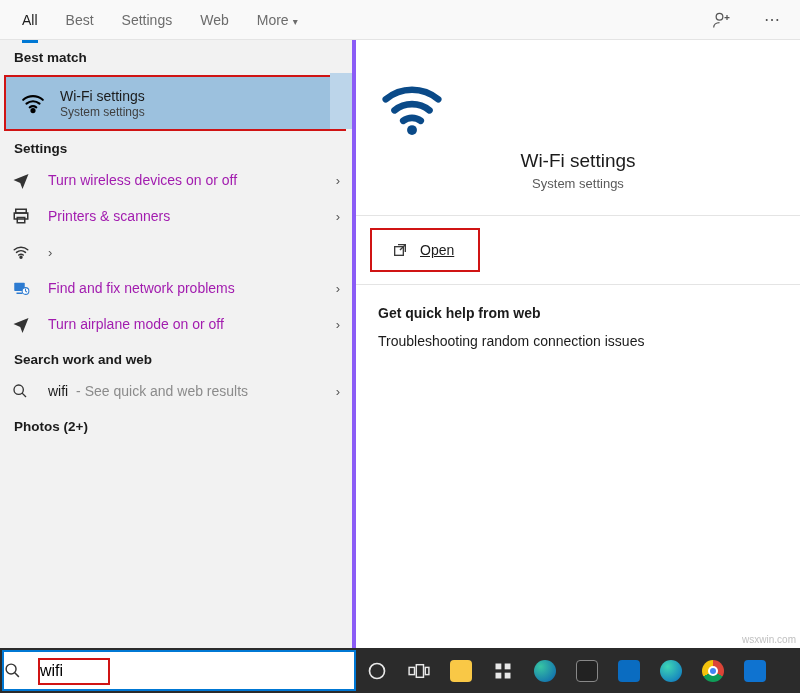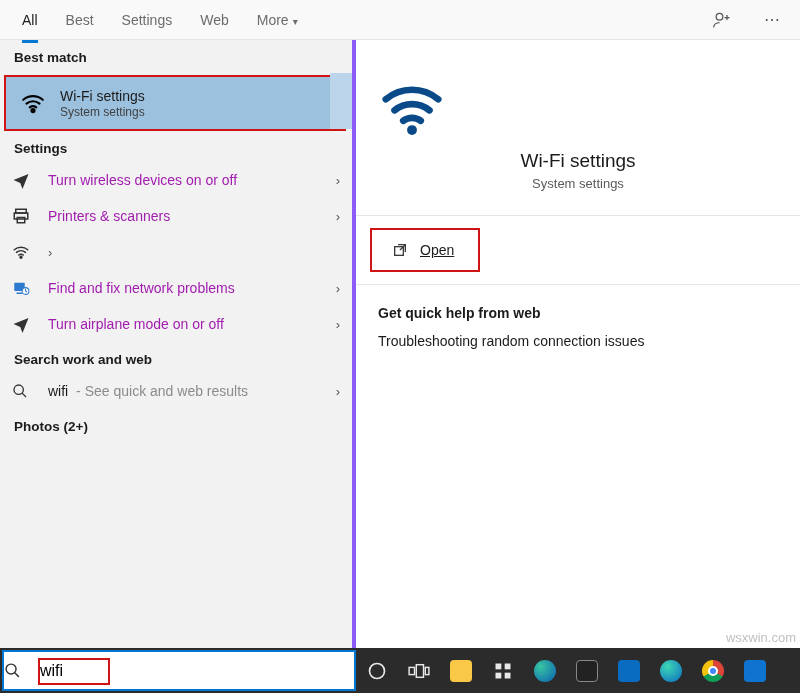--- a/index.html
+++ b/index.html
@@ -120,21 +120,21 @@
     position: absolute; left: 34px; top: 6px; width: 72px; height: 27px;
     border: 2px solid #d01414; pointer-events: none;
   }
   .tbtn {
     width: 42px; height: 45px; display: flex; align-items: center; justify-content: center;
     color: #e8e8e8; font-size: 18px;
   }
   .tbico { width: 22px; height: 22px; border-radius: 4px; }
   .watermark {
     position: absolute; right: 4px; bottom: 48px;
-    font-size: 13px; color: #c0c0c0; margin-left: 40px;
+    font-size: 10px; color: #c0c0c0; margin-left: 40px;
   }
 
   svg { display: block; }
   .mini-caret { font-size: 10px; margin-left: 4px; }
 </style>
 </head>
 <body>
 
 <div class="app">
 

